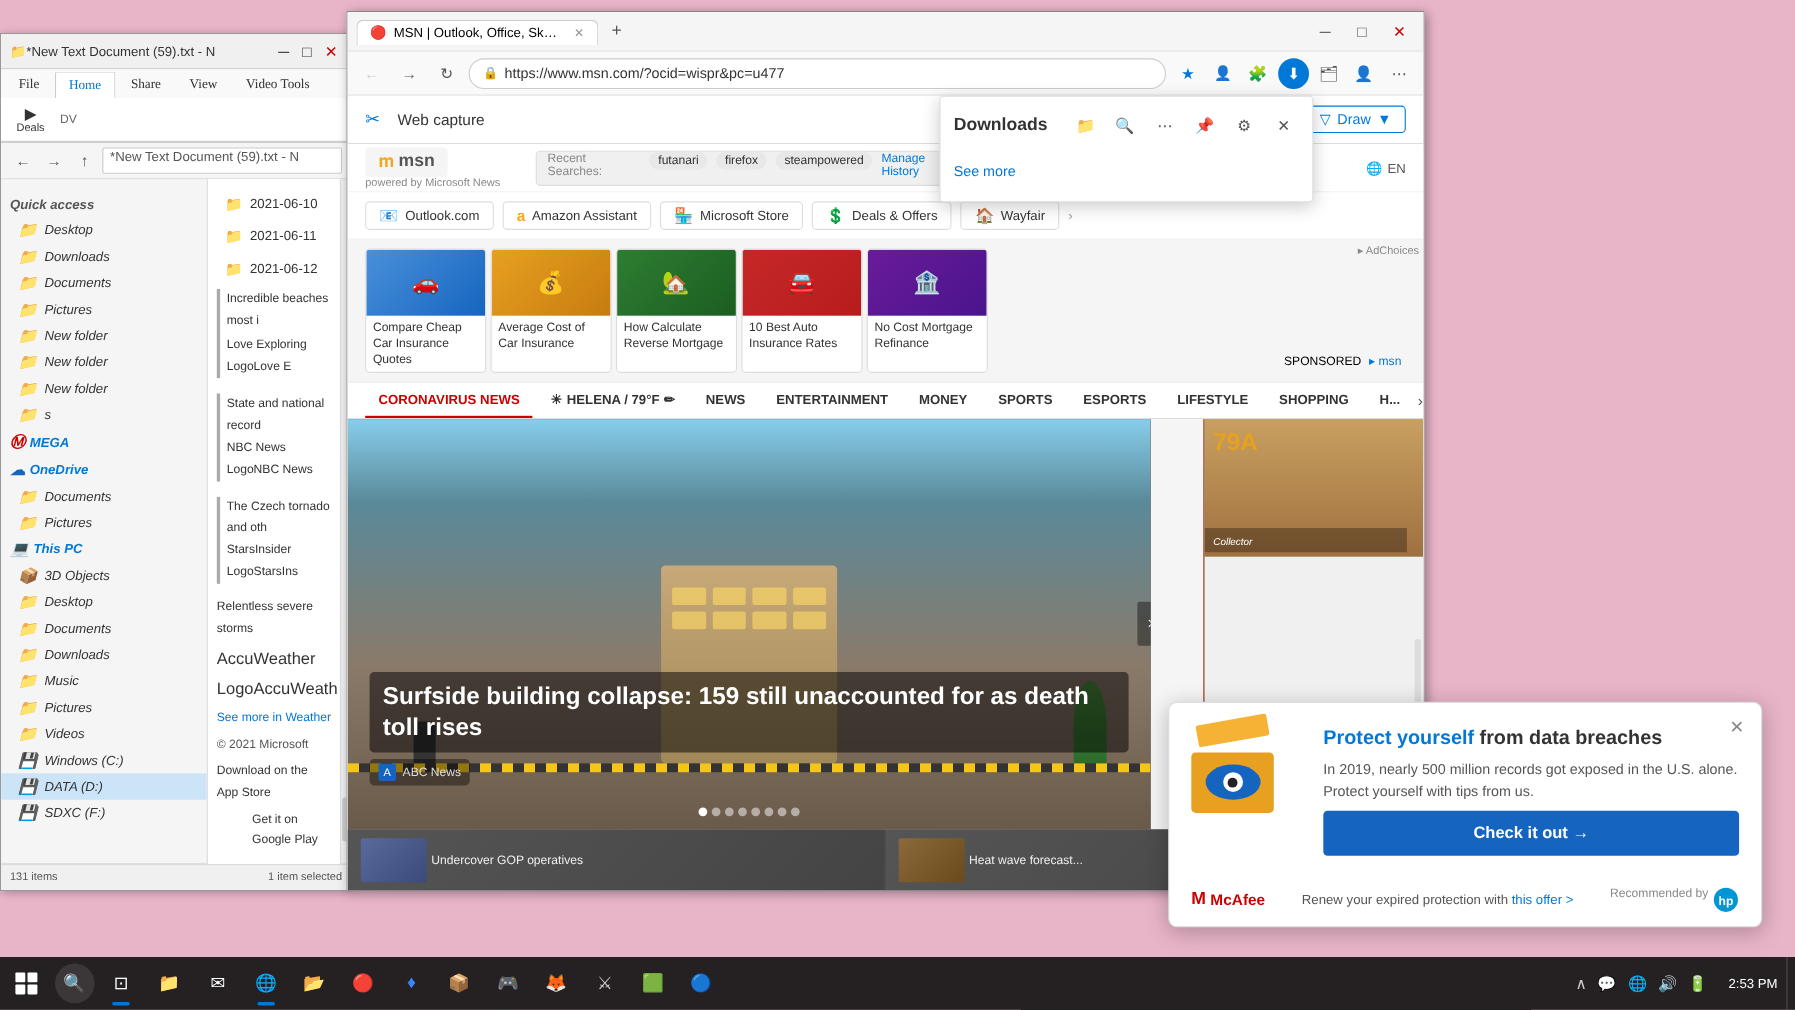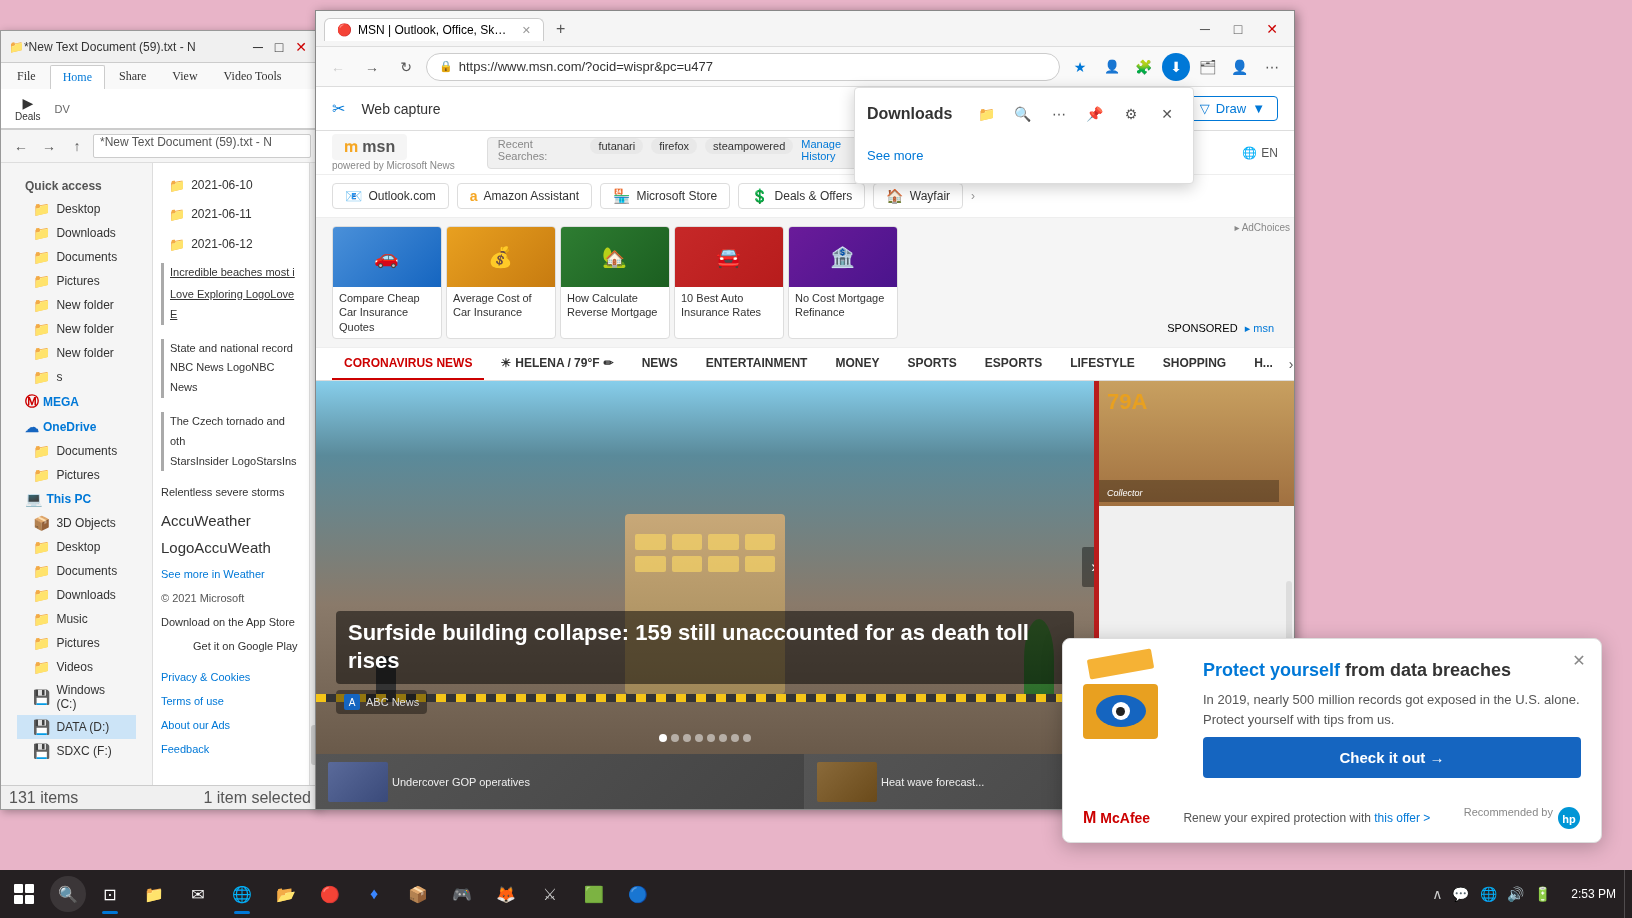--- a/index.html
+++ b/index.html
@@ -78,25 +78,26 @@
     .fe-nav-btn { 
       width: 24px; height: 24px; display: flex; align-items: center; justify-content: center;
       cursor: pointer; border-radius: 2px; font-size: 14px; color: #555;
     }
     .fe-address {
       flex: 1; height: 24px; background: #fff; border: 1px solid #ccc;
       padding: 0 6px; font-size: 12px; color: #333; border-radius: 2px;
     }
     .fe-body { display: flex; flex: 1; overflow: hidden; }
     .fe-sidebar {
-      width: 152px;
+      width: 188px;
       background: #f5f5f5;
       border-right: 1px solid #ddd;
       overflow-y: auto;
-      padding: 8px 16px;
+      padding: 8px 0;
+      font-style: italic;
     }
     .fe-sidebar-header {
       display: flex;
       align-items: center;
       padding: 4px 8px;
       font-size: 12px;
       font-weight: 600;
       color: #0078d7;
       cursor: pointer;
     }
@@ -120,21 +121,21 @@
       color: #333;
       line-height: 1.8;
     }
     .fe-statusbar {
       height: 24px;
       background: #f0f0f0;
       border-top: 1px solid #ccc;
       display: flex;
       align-items: center;
       padding: 0 8px;
-      font-size: 16px;
+      font-size: 10px;
       color: #555;
       justify-content: space-between;
     }
 
     
     .browser {
       position: absolute;
       top: 10px;
       left: 315px;
       width: 980px;
@@ -412,22 +413,23 @@
     .hero-dot.active { background: #fff; }
     .hero-nav {
       position: absolute; top: 50%; right: -12px; transform: translateY(-50%);
       background: rgba(0,0,0,0.4); color: #fff; width: 24px; height: 40px;
       display: flex; align-items: center; justify-content: center; cursor: pointer; border-radius: 2px;
     }
 
     .msn-sidebar-right {
       width: 200px;
       background: #86efac;
-      border-left: 5px solid #b91c1c;
+      border-left: 1px solid #b91c1c;
       overflow: hidden;
+      margin-left: 48px;
     }
     .sidebar-ad {
       width: 100%; height: 125px;
       background: linear-gradient(to bottom, #c8a060, #a07040);
       position: relative;
     }
 
     .msn-bottom-strip {
       display: flex;
       background: #333;
@@ -767,21 +769,21 @@
       </div>
       <div class="fe-file-item">
         <span class="fe-file-icon folder-yellow">📁</span>
         <span>2021-06-11</span>
       </div>
       <div class="fe-file-item">
         <span class="fe-file-icon folder-yellow">📁</span>
         <span>2021-06-12</span>
       </div>
 
-      <div style="border-left: 3px solid #aaa; margin: 4px 0; padding-left: 6px; text-decoration: underline;">
+      <div style="border-left: 3px solid #aaa; margin: 4px 0; padding-left: 6px;">
         <div style="font-size:11px; color:#333; margin-bottom:2px;">Incredible beaches most i</div>
         <div style="font-size:11px; color:#333; margin-bottom:2px;">Love Exploring LogoLove E</div>
       </div>
       <div style="height:6px;"></div>
       <div style="border-left: 3px solid #aaa; margin: 4px 0; padding-left: 6px;">
         <div style="font-size:11px; color:#333;">State and national record</div>
         <div style="font-size:11px; color:#333;">NBC News LogoNBC News</div>
       </div>
       <div style="height:6px;"></div>
       <div style="border-left: 3px solid #aaa; margin: 4px 0; padding-left: 6px;">

